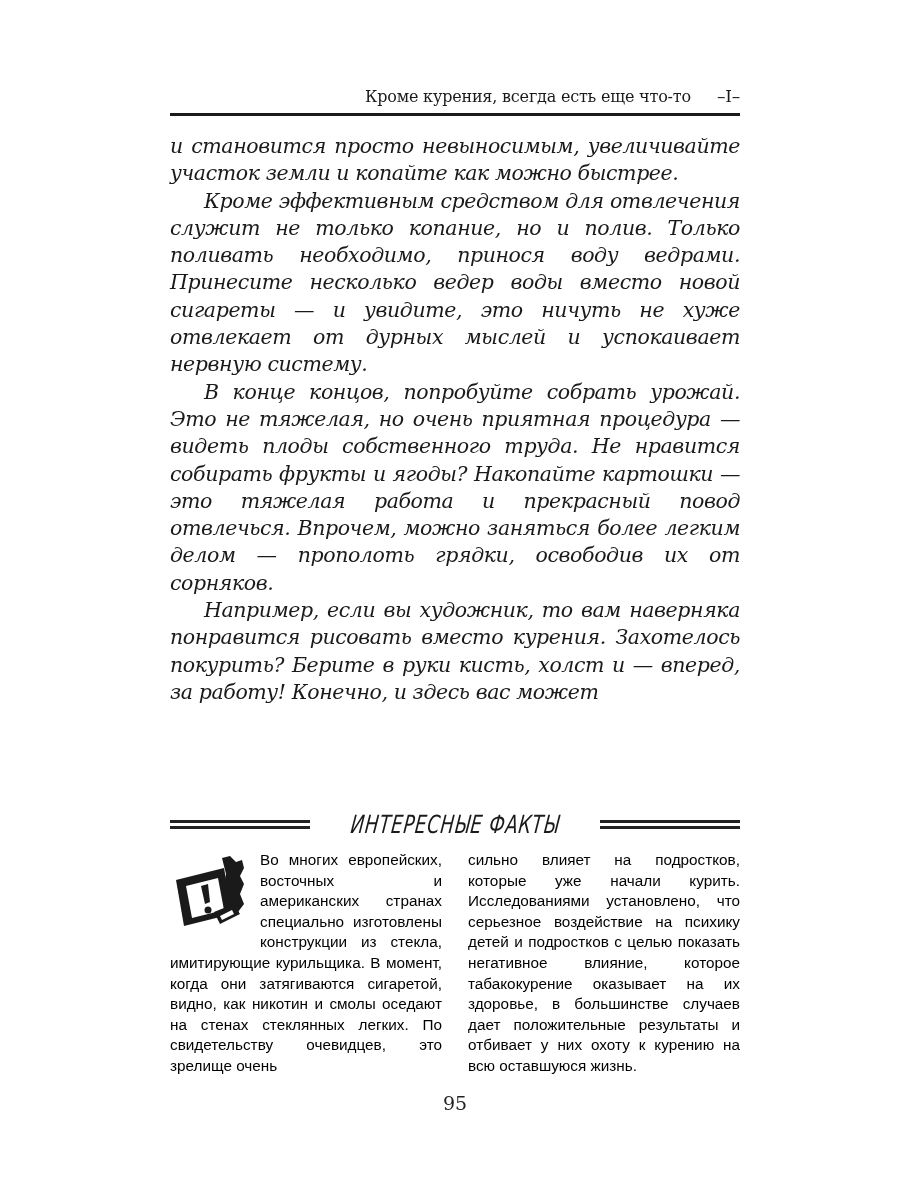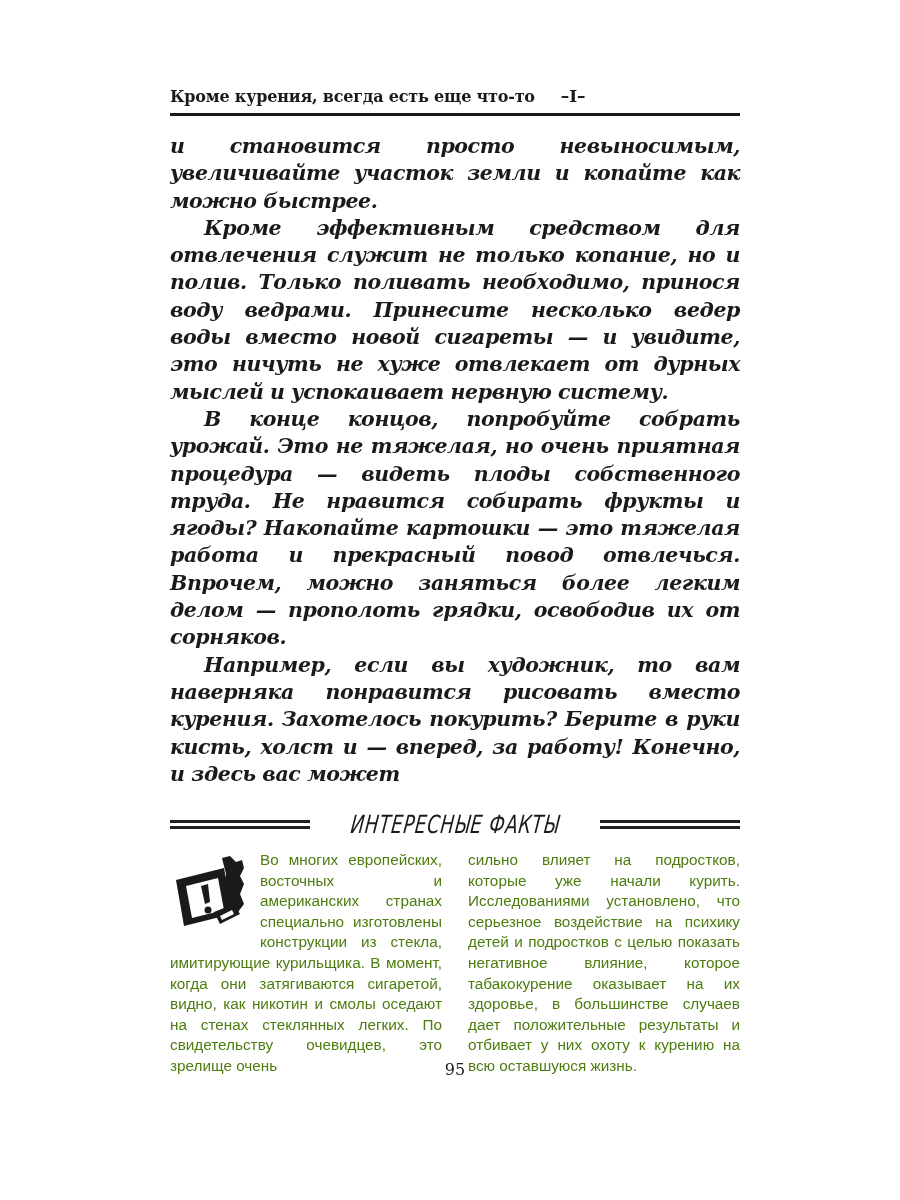--- a/index.html
+++ b/index.html
@@ -4,58 +4,58 @@
 <style>
   html, body { margin: 0; padding: 0; }
   body {
     width: 900px; height: 1200px; background: #ffffff; position: relative;
     overflow: hidden; color: #1a1a1a;
   }
   .page { position: absolute; left: 170px; top: 0; width: 570px; height: 1200px; }
 
   .running-head {
     position: absolute; left: 0; top: 86px; width: 570px; height: 28px;
-    display: flex; align-items: baseline;
-    font-family: "DejaVu Serif", serif; font-weight: bold; font-size: 16px; letter-spacing: -0.2px;
+    display: flex; justify-content: flex-end; align-items: baseline;
+    font-family: "DejaVu Serif", serif; font-weight: normal; font-size: 16px; letter-spacing: -0.2px;
   }
   .running-head .title { margin-right: 26px; }
   .running-head .part { font-size: 17px; }
   .head-rule { position: absolute; left: 0; top: 113px; width: 570px; height: 3px; background: #1a1a1a; }
 
   .body-text {
     position: absolute; left: 0; top: 133px; width: 570px;
-    font-family: "DejaVu Serif", serif; font-style: italic; font-weight: bold;
+    font-family: "DejaVu Serif", serif; font-style: italic; font-weight: normal;
     font-size: 20.5px; line-height: 27.3px; text-align: justify; letter-spacing: -0.4px;
   }
   .body-text p { margin: 0; text-indent: 34px; hyphens: manual; }
   .body-text p.cont { text-indent: 0; }
 
   .facts-header {
     position: absolute; left: 0; top: 808px; width: 570px; height: 32px;
     display: flex; align-items: center; justify-content: space-between;
   }
   .double-rule { width: 140px; height: 9px; border-top: 3px solid #222; border-bottom: 3px solid #222; box-sizing: border-box; }
   .facts-title {
     font-family: "DejaVu Sans Condensed", "DejaVu Sans", sans-serif; font-style: italic;
     font-size: 25px; letter-spacing: 1px; transform: scaleX(0.8) skewX(-8deg);
     font-weight: normal; color: #1a1a1a;
   }
 
   .facts-box {
     position: absolute; left: 0; top: 850px; width: 570px;
     display: flex; justify-content: space-between;
-    font-family: "Liberation Sans", sans-serif; font-size: 15.3px; line-height: 20.6px; color: #4d7c0f;
+    font-family: "Liberation Sans", sans-serif; font-size: 15.3px; line-height: 20.6px; color: #000000;
   }
   .facts-col { width: 272px; text-align: justify; }
   .facts-col p { margin: 0; }
   .warning-icon { float: left; width: 82px; height: 80px; margin: 4px 8px 0 0; }
 
   .page-number {
-    position: absolute; left: 0; top: 1060px; width: 570px; text-align: center;
-    font-family: "DejaVu Serif", serif; font-size: 16px; color: #222;
+    position: absolute; left: 0; top: 1092px; width: 570px; text-align: center;
+    font-family: "DejaVu Serif", serif; font-size: 19px; color: #222;
   }
 </style>
 </head>
 <body>
 
 <div class="page">
 
   <div class="running-head">
     <span class="title">Кроме курения, всегда есть еще что-то</span>
     <span class="part">–I–</span>

